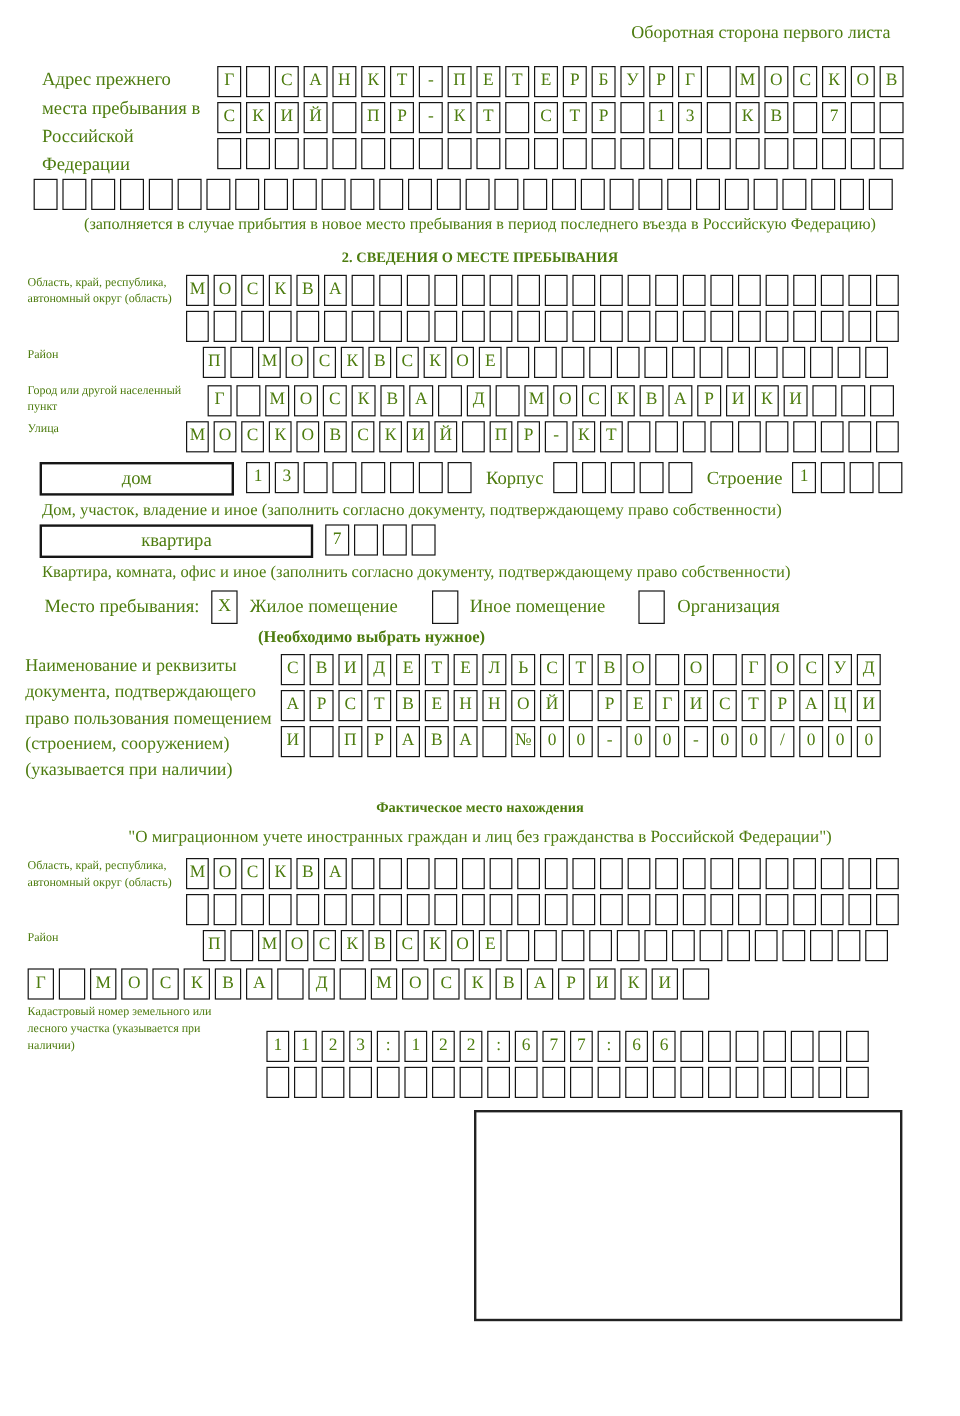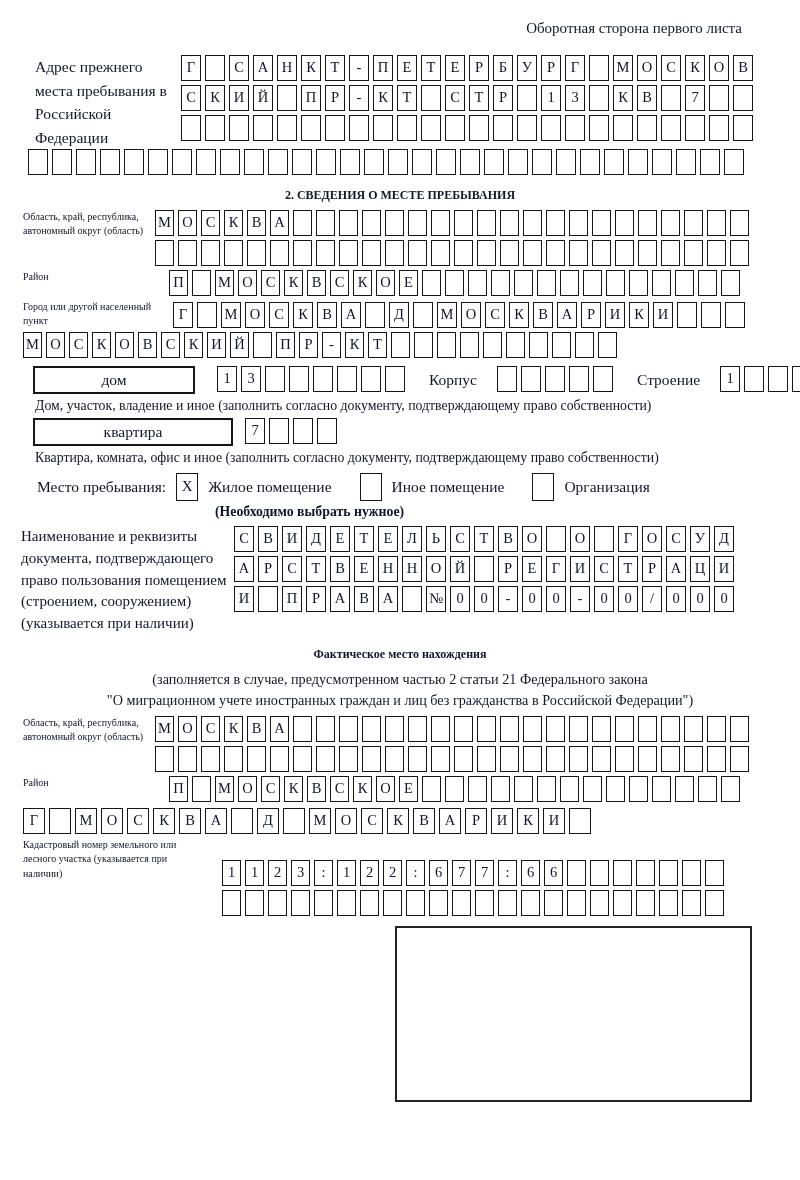--- a/index.html
+++ b/index.html
@@ -1,17 +1,17 @@
 <!DOCTYPE html>
 <html><head>
 <meta charset="utf-8">
 <style>
   html,body{margin:0;padding:0;background:#fff;}
   .page{
-    width:800px;height:1180px;background:#fff;color:#0f172a;
+    width:800px;height:1180px;background:#fff;color:#4d7c0f;
     font-family:"Liberation Serif","DejaVu Serif",serif;
     position:relative;overflow:hidden;font-size:15px;
   }
   .corner{text-align:right;padding:20px 58px 0 0;font-size:15px;}
 
   .boxrow{display:flex;margin-bottom:3px;height:27px;}
   .cell{
     box-sizing:border-box;flex:0 0 auto;width:20px;height:26px;
     border:1.6px solid #161616;margin-right:4px;text-align:center;
     font-size:14.5px;line-height:23px;background:#fff;
@@ -24,27 +24,27 @@
   .fullrow{margin-left:28px;}
   .note-center{text-align:center;font-size:13.5px;margin-top:1px;}
 
   .h-bold{text-align:center;font-weight:bold;font-size:12px;margin:12px 0 7px;}
 
   .field{display:flex;margin-left:23px;}
   .field .lbl{width:132px;font-size:10px;line-height:1.42;flex-shrink:0;}
   .field .rows{flex-shrink:0;}
   .ml14{margin-left:14px;} .ml18{margin-left:18px;} .mt2{margin-top:2px;}
 
-  .house-row{display:flex;align-items:flex-start;margin:4px 0 2px 33px;height:30px;gap:12px;}
+  .house-row{display:flex;align-items:flex-start;margin:4px 0 2px 33px;height:30px;}
   .widebox{
     box-sizing:border-box;border:2px solid #161616;height:28px;flex:0 0 auto;
     display:flex;align-items:center;justify-content:center;font-size:15.5px;
   }
   .wb-dom{width:162px;margin-right:10px;}
-  .wb-kv{width:200px;margin-right:0;}
+  .wb-kv{width:228px;margin-right:10px;}
   .inline-lbl{font-size:15.5px;line-height:28px;margin:0 8px;flex:0 0 auto;}
   .small-caption{font-size:13.8px;margin:0 0 4px 35px;}
 
   .rtype{display:flex;align-items:center;margin:6px 0 0 37px;height:30px;}
   .rtype .t{font-size:15.5px;margin-right:10px;}
   .ckbox{
     box-sizing:border-box;width:22px;height:28px;border:1.8px solid #161616;
     text-align:center;font-size:15px;line-height:25px;margin-right:10px;flex:0 0 auto;
   }
   .rtype .opt-lbl{margin-right:28px;}
@@ -177,20 +177,21 @@
       <span class="cell"></span>
       <span class="cell"></span>
       <span class="cell"></span>
       <span class="cell"></span>
       <span class="cell"></span>
       <span class="cell"></span>
       <span class="cell"></span>
       <span class="cell"></span>
       <span class="cell"></span>
     </div>
+  <div class="note-center">(заполняется в случае прибытия в новое место пребывания в период последнего въезда в Российскую Федерацию)</div>
 
   <div class="h-bold">2. СВЕДЕНИЯ О МЕСТЕ ПРЕБЫВАНИЯ</div>
 
   <div class="field">
     <div class="lbl">Область, край, республика, автономный округ (область)</div>
     <div class="rows p23">
       <div class="boxrow">
           <span class="cell">М</span>
           <span class="cell">О</span>
           <span class="cell">С</span>
@@ -308,20 +309,21 @@
           <span class="cell">К</span>
           <span class="cell">И</span>
           <span class="cell"></span>
           <span class="cell"></span>
           <span class="cell"></span>
         </div>
     </div>
   </div>
 
   <div class="field">
+    <div class="lbl">Улица</div>
     <div class="rows p23">
       <div class="boxrow">
           <span class="cell">М</span>
           <span class="cell">О</span>
           <span class="cell">С</span>
           <span class="cell">К</span>
           <span class="cell">О</span>
           <span class="cell">В</span>
           <span class="cell">С</span>
           <span class="cell">К</span>
@@ -468,21 +470,20 @@
           <span class="cell">0</span>
           <span class="cell">/</span>
           <span class="cell">0</span>
           <span class="cell">0</span>
           <span class="cell">0</span>
         </div>
     </div>
   </div>
 
   <div class="h-bold">Фактическое место нахождения</div>
-  <div class="fact-note">(заполняется в случае, предусмотренном частью 2 статьи 21 Федерального закона</div>
   <div class="fact-note" style="margin-bottom:6px;">"О миграционном учете иностранных граждан и лиц без гражданства в Российской Федерации")</div>
 
   <div class="field">
     <div class="lbl">Область, край, республика, автономный округ (область)</div>
     <div class="rows p23">
       <div class="boxrow">
           <span class="cell">М</span>
           <span class="cell">О</span>
           <span class="cell">С</span>
           <span class="cell">К</span>

